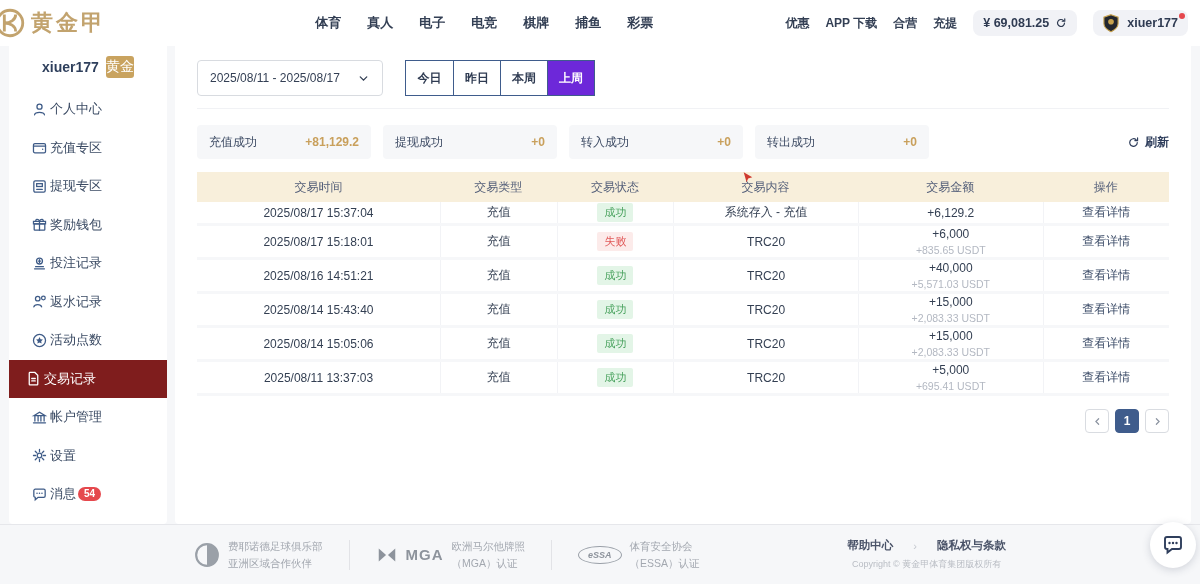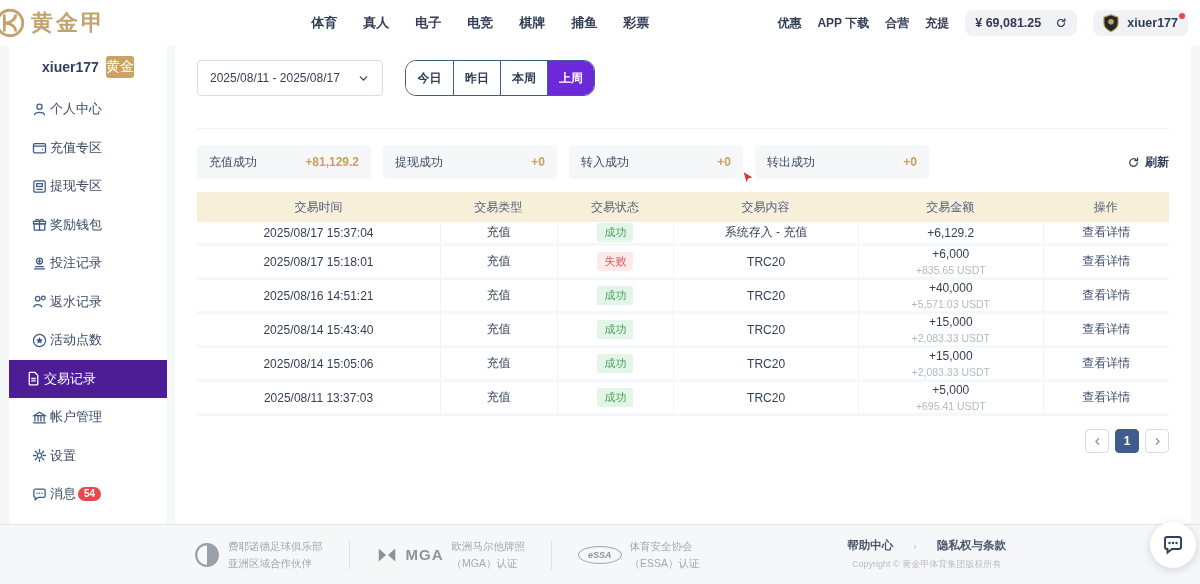--- a/index.html
+++ b/index.html
@@ -9,44 +9,44 @@
 
   
   .topbar { height:46px; background:#ffffff; display:flex; align-items:center; padding:0 12px 0 0; }
   .logo { display:flex; align-items:center; margin-left:-7px; width:190px; flex:none; }
   .logo-glyph { width:34px; height:34px; flex:none; }
   .logo-text { font-size:22px; font-weight:bold; color:#c2a36e; letter-spacing:3px; margin-left:4px; }
   .mainnav { display:flex; gap:26px; margin:0 auto; }
   .mainnav .nav-item { font-size:13px; font-weight:bold; color:#333f54; cursor:pointer; white-space:nowrap; }
   .top-right { display:flex; align-items:center; gap:16px; flex:none; }
   .top-right .tr-link { font-size:12px; font-weight:bold; color:#333f54; cursor:pointer; white-space:nowrap; }
-  .balance-pill { display:flex; align-items:center; gap:14px; background:#f1f2f6; border-radius:8px; padding:6px 10px; font-size:12.5px; font-weight:bold; color:#2f3b52; cursor:pointer; }
+  .balance-pill { display:flex; align-items:center; gap:6px; background:#f1f2f6; border-radius:8px; padding:6px 10px; font-size:12.5px; font-weight:bold; color:#2f3b52; cursor:pointer; }
   .user-pill { position:relative; display:flex; align-items:center; gap:6px; background:#f1f2f6; border-radius:8px; padding:3px 10px 3px 8px; font-size:12.5px; font-weight:bold; color:#2f3b52; cursor:pointer; }
   .user-dot { position:absolute; top:3px; right:3px; width:6px; height:6px; border-radius:50%; background:#e5484d; }
 
   
   .content { display:flex; gap:8px; padding:0 9px; height:478px; }
 
   
   .sidebar { width:158px; flex:none; background:#fff; border-radius:0 0 4px 4px; padding-top:6px; overflow:hidden; }
   .side-user { display:flex; align-items:center; justify-content:center; gap:7px; height:30px; margin-bottom:8px; }
   .side-username { font-size:14px; font-weight:bold; color:#2e3f5c; }
   .level-badge { background:#c9a35f; color:#fff; font-size:14px; padding:2px 0; border-radius:3px; }
   .side-item { display:flex; align-items:center; gap:2px; height:38.5px; padding-left:22px; cursor:pointer; color:#3e5b87; }
   .side-item .s-label { font-size:13px; color:#3a4a63; }
-  .side-item.active { background:#4c1d95; color:#fff;padding-left:16px; }
+  .side-item.active { background:#7f1d1d; color:#fff;padding-left:16px; }
   .side-item.active .s-label { color:#fff; }
   .side-item svg { width:17px; height:17px; flex:none; }
   .msg-badge { background:#e5484d; color:#fff; font-size:10px; font-weight:bold; border-radius:9px; padding:2px 6px; line-height:1; }
 
   
   .main { flex:1; background:#fff; border-radius:0 0 4px 4px; padding:14px 22px 0; overflow:hidden; }
-  .filter-row { display:flex; align-items:center; padding-bottom:32px; border-bottom:1px solid #f1f2f5; }
+  .filter-row { display:flex; align-items:center; padding-bottom:12px; border-bottom:1px solid #f1f2f5; }
   .date-input { display:flex; align-items:center; justify-content:space-between; width:186px; height:36px; border:1px solid #d8dbe0; border-radius:4px; padding:0 12px; font-size:12px; color:#333f54; cursor:pointer; background:#fff; }
-  .tab-group { display:flex; margin-left:22px; border:1px solid #3f5c8c; border-radius:11px; overflow:hidden; height:36px; }
+  .tab-group { display:flex; margin-left:22px; border:1px solid #3f5c8c; border-radius:0; overflow:hidden; height:36px; }
   .tab { width:47px; display:flex; align-items:center; justify-content:center; font-size:12px; font-weight:bold; color:#2f3b52; background:#fff; cursor:pointer; border-left:1px solid #3f5c8c; }
   .tab:first-child { border-left:none; }
   .tab.active { background:#6d28d9; color:#fff; }
 
   .stats-row { display:flex; align-items:center; gap:12px; margin-top:16px; }
   .stat-pill { display:flex; align-items:center; justify-content:space-between; width:174px; height:34px; background:#f6f7f9; border-radius:4px; padding:0 12px; }
   .stat-pill .st-label { font-size:12px; color:#3c4a63; }
   .stat-pill .st-value { font-size:12px; font-weight:bold; color:#c9a05c; }
   .refresh-btn { margin-left:auto; display:flex; align-items:center; gap:5px; font-size:12px; font-weight:bold; color:#2f3e5c; cursor:pointer; }
 

